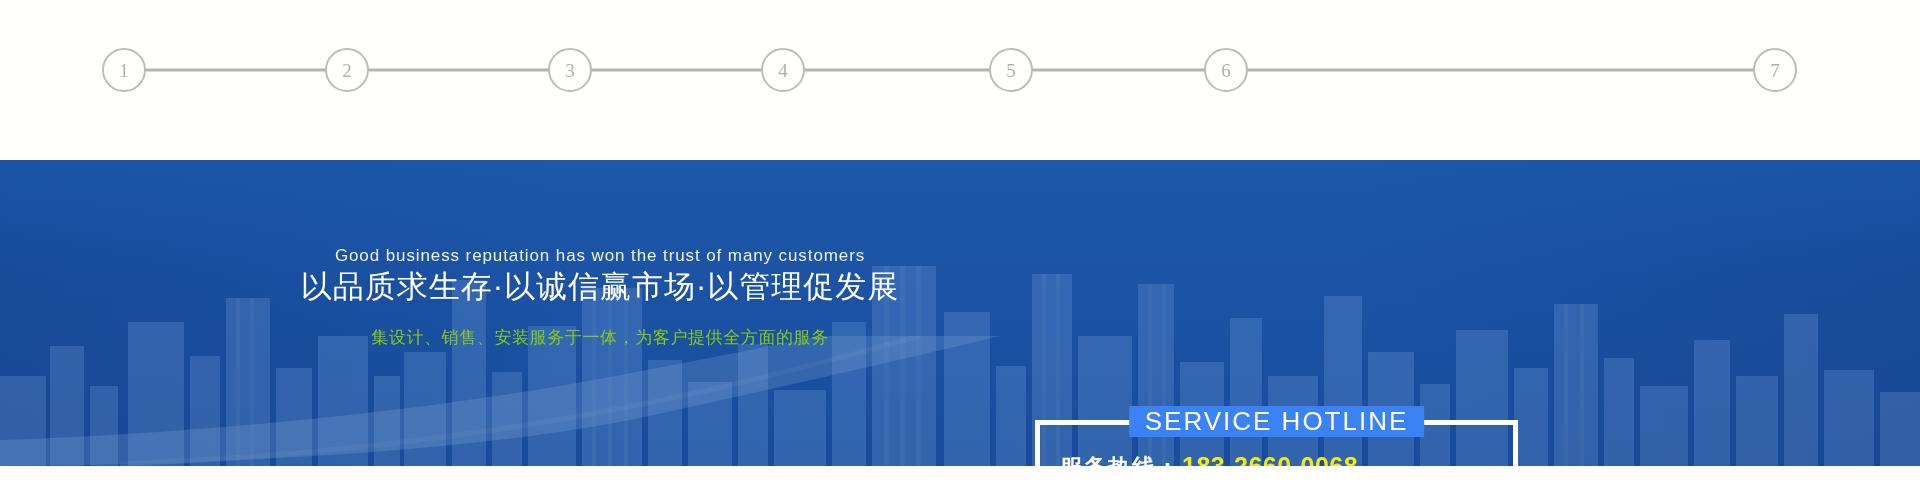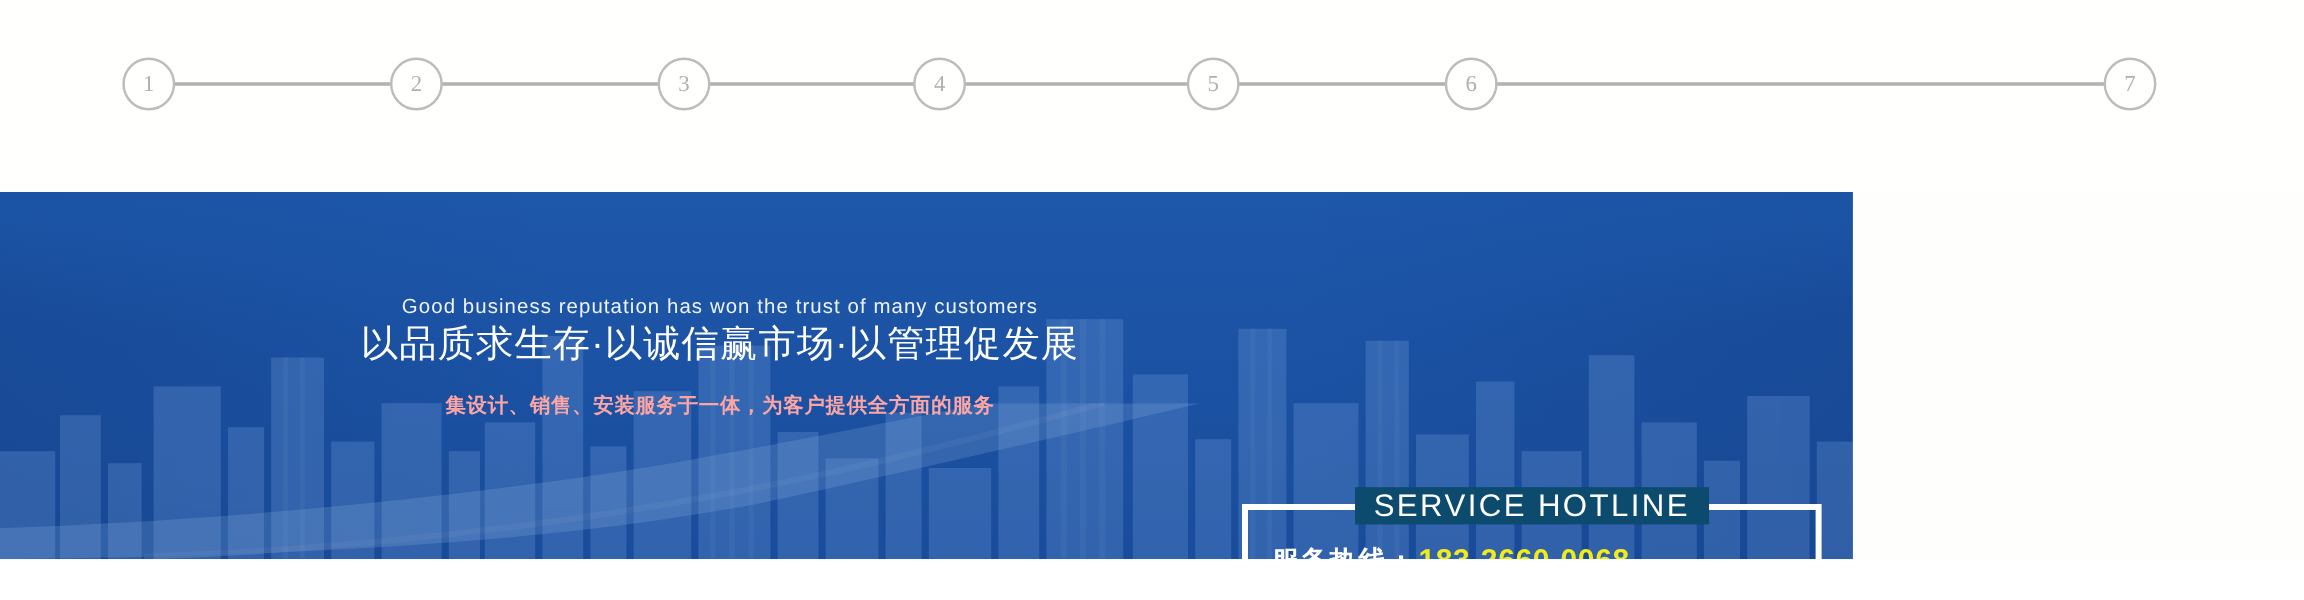--- a/index.html
+++ b/index.html
@@ -25,21 +25,21 @@
     width:44px; height:44px; margin-left:-22px; margin-top:-22px;
     border:2px solid #bcbcbc; border-radius:50%;
     background:#fffffe;
     display:flex; align-items:center; justify-content:center;
     color:#b0b0b0; font-size:19px; line-height:1;
     font-family:"Liberation Serif","DejaVu Serif",serif;
   }
 
   
   #banner {
-    position:absolute; left:0; top:160px; width:1544px; height:306px;
+    position:absolute; left:0; top:160px; width:1920px; height:306px;
     background:#1c53a5; overflow:hidden;
   }
   #banner-sky {
     position:absolute; inset:0;
     background:
       linear-gradient(180deg, rgba(31,92,176,.55) 0%, rgba(23,72,150,.0) 38%, rgba(20,64,136,.35) 100%),
       linear-gradient(90deg, rgba(17,60,130,.35) 0%, rgba(17,60,130,0) 30%, rgba(17,60,130,0) 70%, rgba(17,60,130,.35) 100%);
   }
   #skyline { position:absolute; left:0; bottom:0; width:1920px; height:240px; opacity:.30; }
   #road { position:absolute; left:0; bottom:0; width:1920px; height:130px; opacity:.22; }
@@ -52,32 +52,32 @@
   #slogan-en {
     font-size:17px; letter-spacing:.9px; color:#eef3fb;
     white-space:nowrap; font-weight:400;
   }
   #slogan-cn {
     font-size:31px; font-weight:400;
     letter-spacing:1px; white-space:nowrap; color:#ffffff;
   }
   #slogan-sub {
     margin-top:18px; font-size:17px; letter-spacing:.6px;
-    white-space:nowrap; color:#fca5a5;font-weight:bold;
+    white-space:nowrap; color:#84cc16;
   }
 
   
   #hotline {
     position:absolute; left:1035px; top:260px;
     width:483px; height:122px;
     border:5px solid #ffffff;
   }
   #hotline-title {
     position:absolute; left:50%; top:-19px; transform:translateX(-50%);
-    background:#0c4a6e; padding:0 16px;
+    background:#3b82f6; padding:0 16px;
     color:#ffffff; font-size:26px; letter-spacing:2px; white-space:nowrap;
   }
   #hotline-rows {
     position:absolute; left:0; right:0; top:27px;
     padding-left:20px;
   }
   .hot-row { display:flex; align-items:baseline; white-space:nowrap; }
   .hot-label {
     font-size:23px; font-weight:bold; color:#ffffff;
     letter-spacing:1px; width:122px; flex:none;

